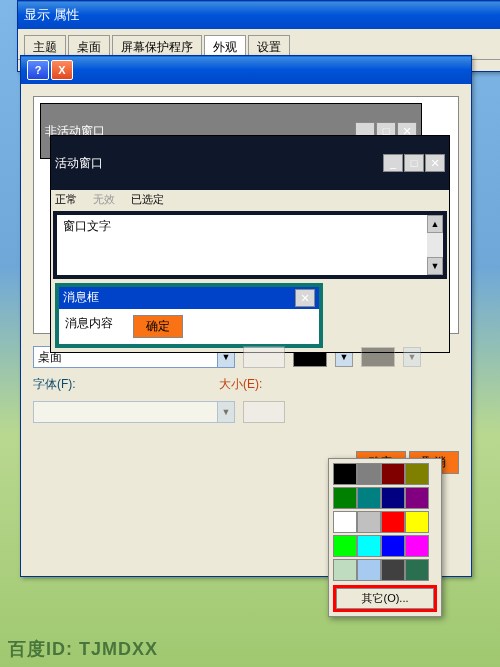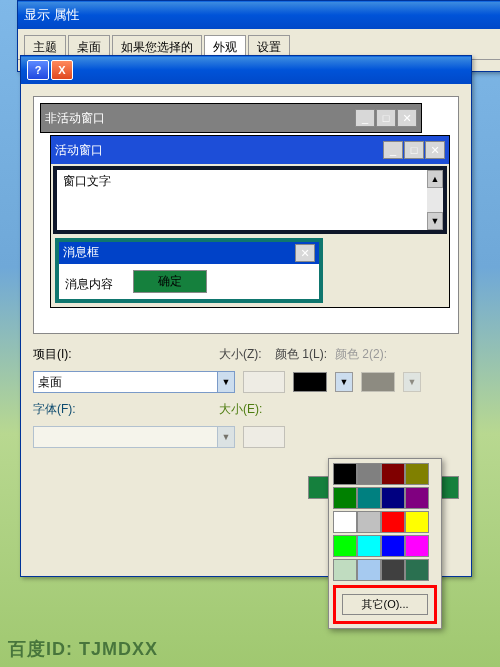--- a/index.html
+++ b/index.html
@@ -8,31 +8,31 @@
 .titlebar-text{flex:1;font-size:13px}
 .titlebar-btns{display:flex;gap:2px}
 .tbtn{width:20px;height:18px;background:linear-gradient(180deg,#ff8a5c,#e04820);border:1px solid #fff;color:#fff;font-weight:bold;display:flex;align-items:center;justify-content:center;font-size:11px;cursor:pointer;border-radius:2px}
 .tbtn.help{background:linear-gradient(180deg,#5c8aff,#2048e0)}
 .tabs{display:flex;padding:6px 6px 0 6px;border-bottom:1px solid #999}
 .tab{padding:3px 8px;background:#ece9d8;border:1px solid #999;border-bottom:none;margin-right:2px;cursor:pointer;font-size:12px}
 .tab.active{background:#fff;font-weight:normal}
 .content{padding:12px}
 .preview-box{background:#fff;border:1px solid #888;padding:8px;margin-bottom:12px;position:relative;height:220px}
 .mini-win{position:absolute;border:1px solid #000}
-.mini-tb{background:#808080;color:#fff;padding:5px 4px;display:flex;align-items:center;font-size:12px}
-.mini-tb.active{background:#1d4ed8}
+.mini-tb{background:#808080;color:#fff;padding:18px 4px;display:flex;align-items:center;font-size:12px}
+.mini-tb.active{background:#0f172a}
 .mini-btns{margin-left:auto;display:flex}
 .mbtn{width:18px;height:16px;background:#d8d8d8;border:1px solid #888;font-size:11px;display:flex;align-items:center;justify-content:center;margin-left:1px}
 .status-row{display:flex;gap:16px;padding:2px 4px;background:#ece9d8;font-size:11px}
 .disabled{color:#999}
 .textarea-mini{border:4px solid #0f172a;background:#fff;margin:2px;height:60px;position:relative}
 .msg-box{margin:4px;border:4px solid #0f766e;background:#fff;width:260px}
 .msg-tb{background:#0042c8;color:#fff;padding:2px 4px;display:flex;font-size:12px}
-.msg-body{padding:6px;display:flex;align-items:flex-end;gap:20px}
-.btn{background:#15803d;border:1px solid #888;padding:2px 24px;cursor:pointer;font-size:12px}
+.msg-body{padding:6px;display:flex;align-items:flex-start;gap:20px}
+.btn{background:#f97316;border:1px solid #888;padding:2px 12px;cursor:pointer;font-size:12px}
 .desc{font-size:12px;line-height:1.6;margin-bottom:12px}
 .form-row{display:flex;align-items:center;gap:8px;margin-bottom:8px;font-size:12px}
 .lbl{min-width:50px}
 .lbl-sm{min-width:48px;color:#444}
 .combo{flex:1;display:flex;border:1px solid #7a9ac8;background:#fff;height:20px}
 .combo-val{flex:1;padding:2px 4px}
 .combo-btn{width:16px;background:#cde;border-left:1px solid #7a9ac8;display:flex;align-items:center;justify-content:center;font-size:9px}
 .spinner{width:40px;display:flex;border:1px solid #999;height:20px;background:#f0f0f0}
 .spinner.dis{opacity:0.5}
 .color-sw{width:32px;height:18px;border:1px solid #888;background:#000;cursor:pointer}
@@ -50,21 +50,21 @@
 </head>
 <body>
 
 <div class="window" style="left:17px;top:0;width:490px;height:70px">
   <div class="titlebar">
     <span class="titlebar-text">显示 属性</span>
   </div>
   <div class="tabs">
     <div class="tab">主题</div>
     <div class="tab">桌面</div>
-    <div class="tab">如果您选择的</div>
+    <div class="tab">屏幕保护程序</div>
     <div class="tab active">外观</div>
     <div class="tab">设置</div>
   </div>
 </div>
 
 <div class="window" style="left:20px;top:55px;width:450px;height:520px">
   <div class="titlebar">
     <div class="titlebar-btns">
       <div class="tbtn help">?</div>
       <div class="tbtn">X</div>
@@ -87,20 +87,25 @@
 
       <div class="mini-win" style="left:16px;top:38px;width:398px;background:#ece9d8">
         <div class="mini-tb active">
           <span>活动窗口</span>
           <div class="mini-btns">
             <div class="mbtn">_</div>
             <div class="mbtn">□</div>
             <div class="mbtn">✕</div>
           </div>
         </div>
+        <div class="status-row">
+          <span>正常</span>
+          <span class="disabled">无效</span>
+          <span>已选定</span>
+        </div>
         <div class="textarea-mini">
           <div style="padding:3px 6px;font-size:12px">窗口文字</div>
           <div class="scrollbar">
             <div class="sbtn">▲</div>
             <div class="sthumb"></div>
             <div class="sbtn">▼</div>
           </div>
         </div>
         <div class="msg-box">
           <div class="msg-tb">
@@ -112,42 +117,35 @@
           <div class="msg-body">
             <span>消息内容</span>
             <button class="btn">确定</button>
           </div>
         </div>
       </div>
     </div>
 
 
     <div class="form-row">
-      <span class="lbl">项目(I):</span>
-      <span style="width:120px"></span>
-      <span class="lbl-sm">大小(Z):</span>
-      <span class="lbl-sm">颜色 1(L):</span>
-      <span class="lbl-sm" style="color:#999">颜色 2(2):</span>
-    </div>
-    <div class="form-row">
       <div class="combo" style="max-width:200px">
         <div class="combo-val">桌面</div>
         <div class="combo-btn">▼</div>
       </div>
       <div class="spinner dis"></div>
       <div class="color-sw"></div>
       <div class="combo-btn" style="border:1px solid #999;height:18px">▼</div>
       <div class="color-sw" style="opacity:0.4"></div>
       <div class="combo-btn" style="border:1px solid #999;height:18px;opacity:0.4">▼</div>
     </div>
 
     <div class="form-row">
       <span class="lbl" style="color:#0c4a6e">字体(F):</span>
       <span style="width:120px"></span>
-      <span class="lbl-sm" style="color:#4d7c0f">大小(E):</span>
+      <span class="lbl-sm" style="color:#c2410c">大小(E):</span>
     </div>
     <div class="form-row">
       <div class="combo" style="max-width:200px;opacity:0.5">
         <div class="combo-val"></div>
         <div class="combo-btn">▼</div>
       </div>
       <div class="spinner dis"></div>
     </div>
 
   </div>
@@ -173,18 +171,18 @@
     <div class="pcell" style="background:#ffff00"></div>
     <div class="pcell" style="background:#00ff00"></div>
     <div class="pcell" style="background:#00ffff"></div>
     <div class="pcell" style="background:#0000ff"></div>
     <div class="pcell" style="background:#ff00ff"></div>
     <div class="pcell" style="background:#c0dcc0"></div>
     <div class="pcell" style="background:#a6caf0"></div>
     <div class="pcell" style="background:#404040"></div>
     <div class="pcell" style="background:#2a7050"></div>
   </div>
-  <div class="highlight" style="padding:6px">
+  <div class="highlight" style="padding:0">
     <button class="other-btn">其它(O)...</button>
   </div>
 </div>
 
 <div class="watermark">百度ID: TJMDXX</div>
 
 </body></html>

